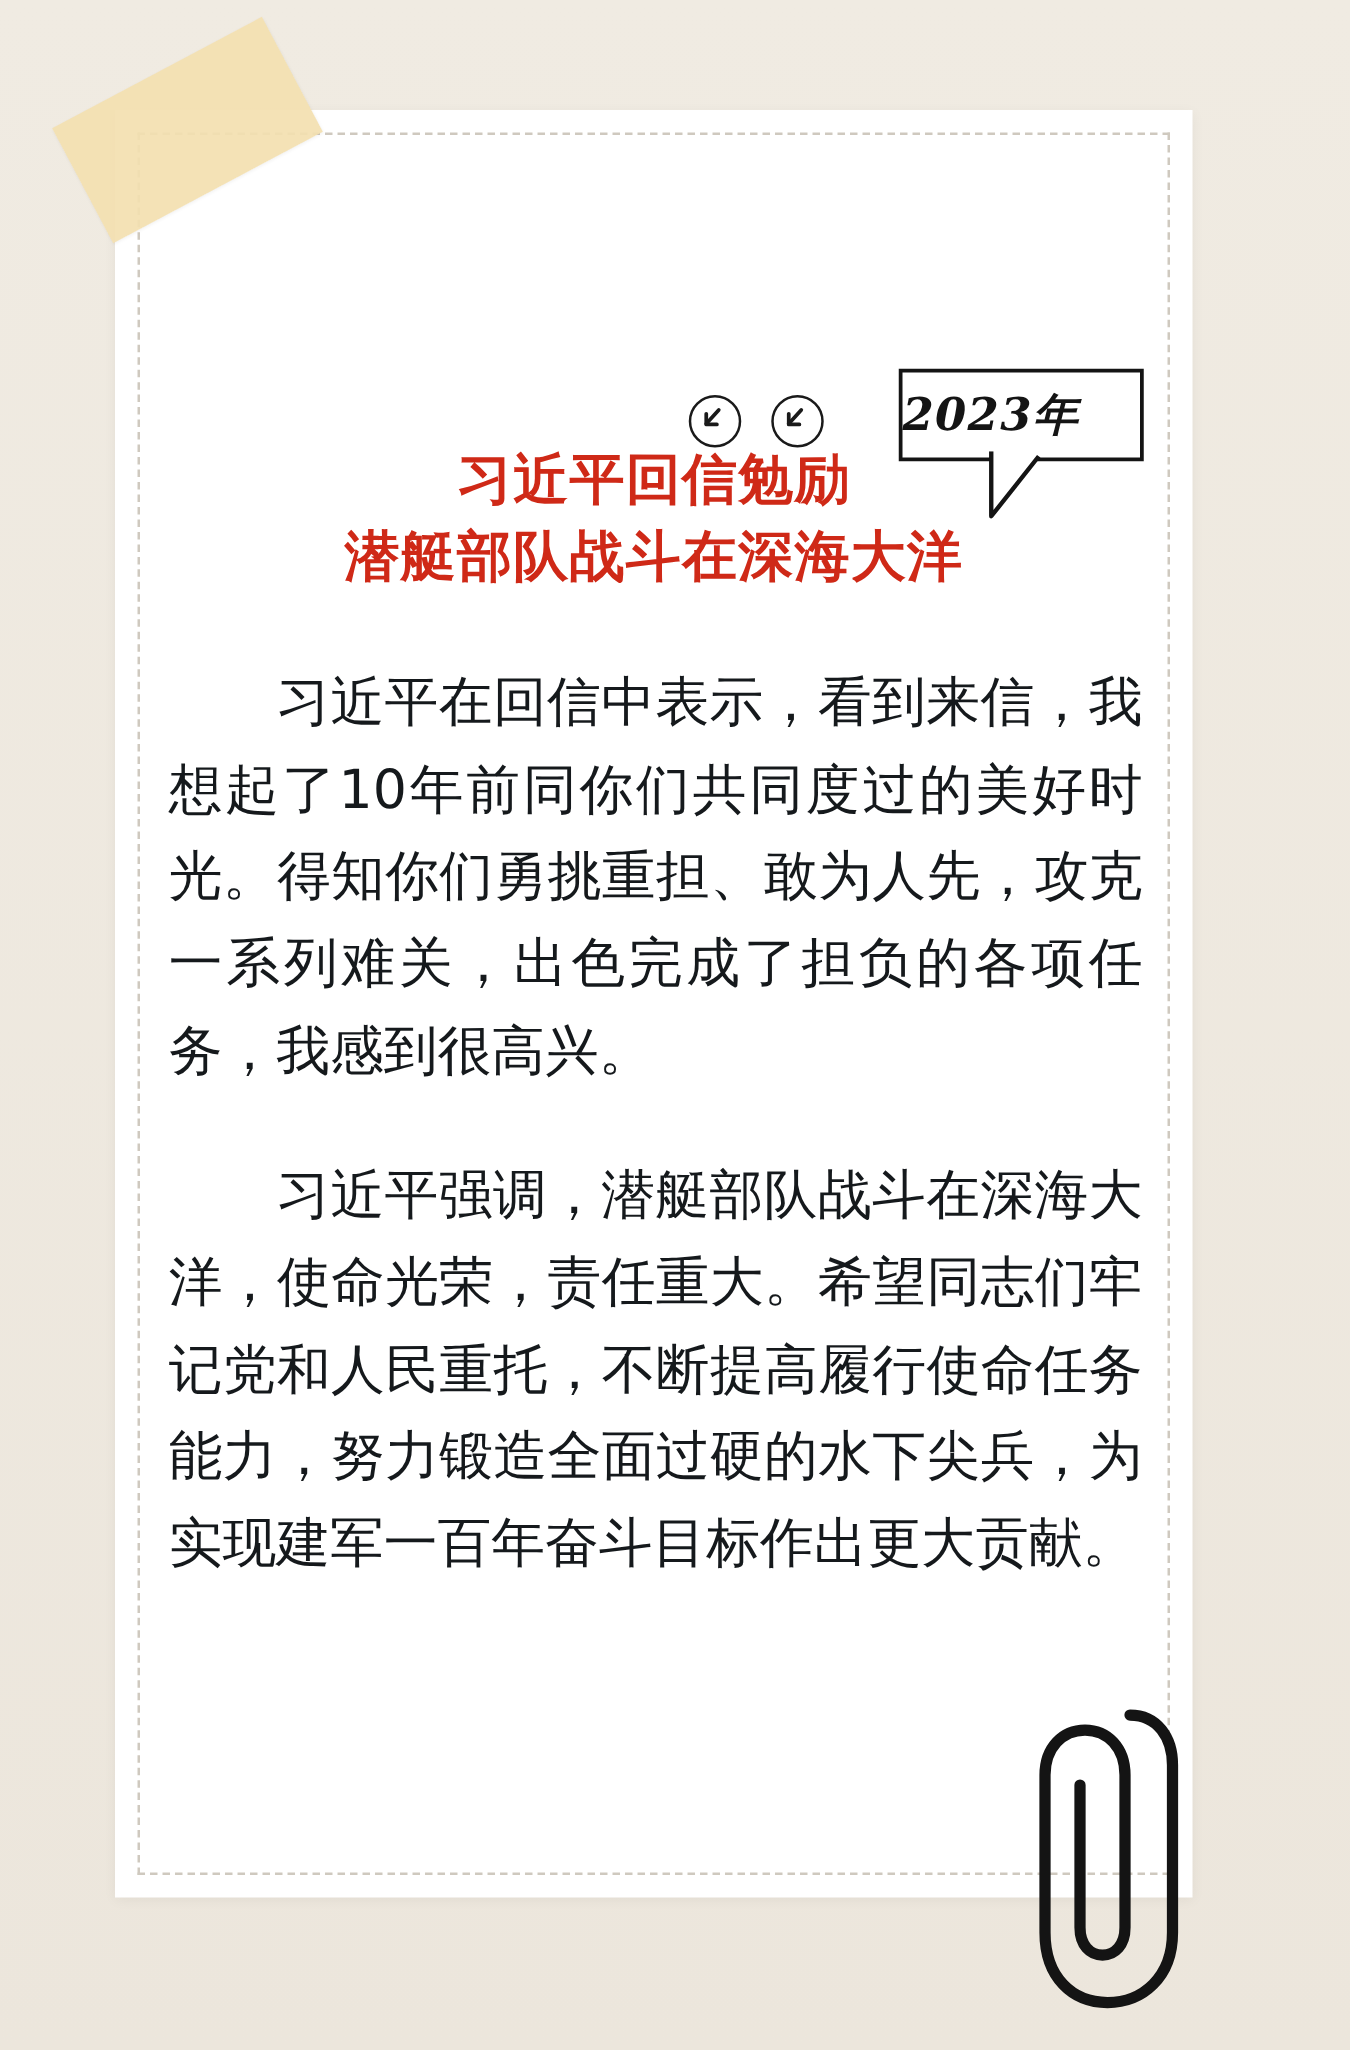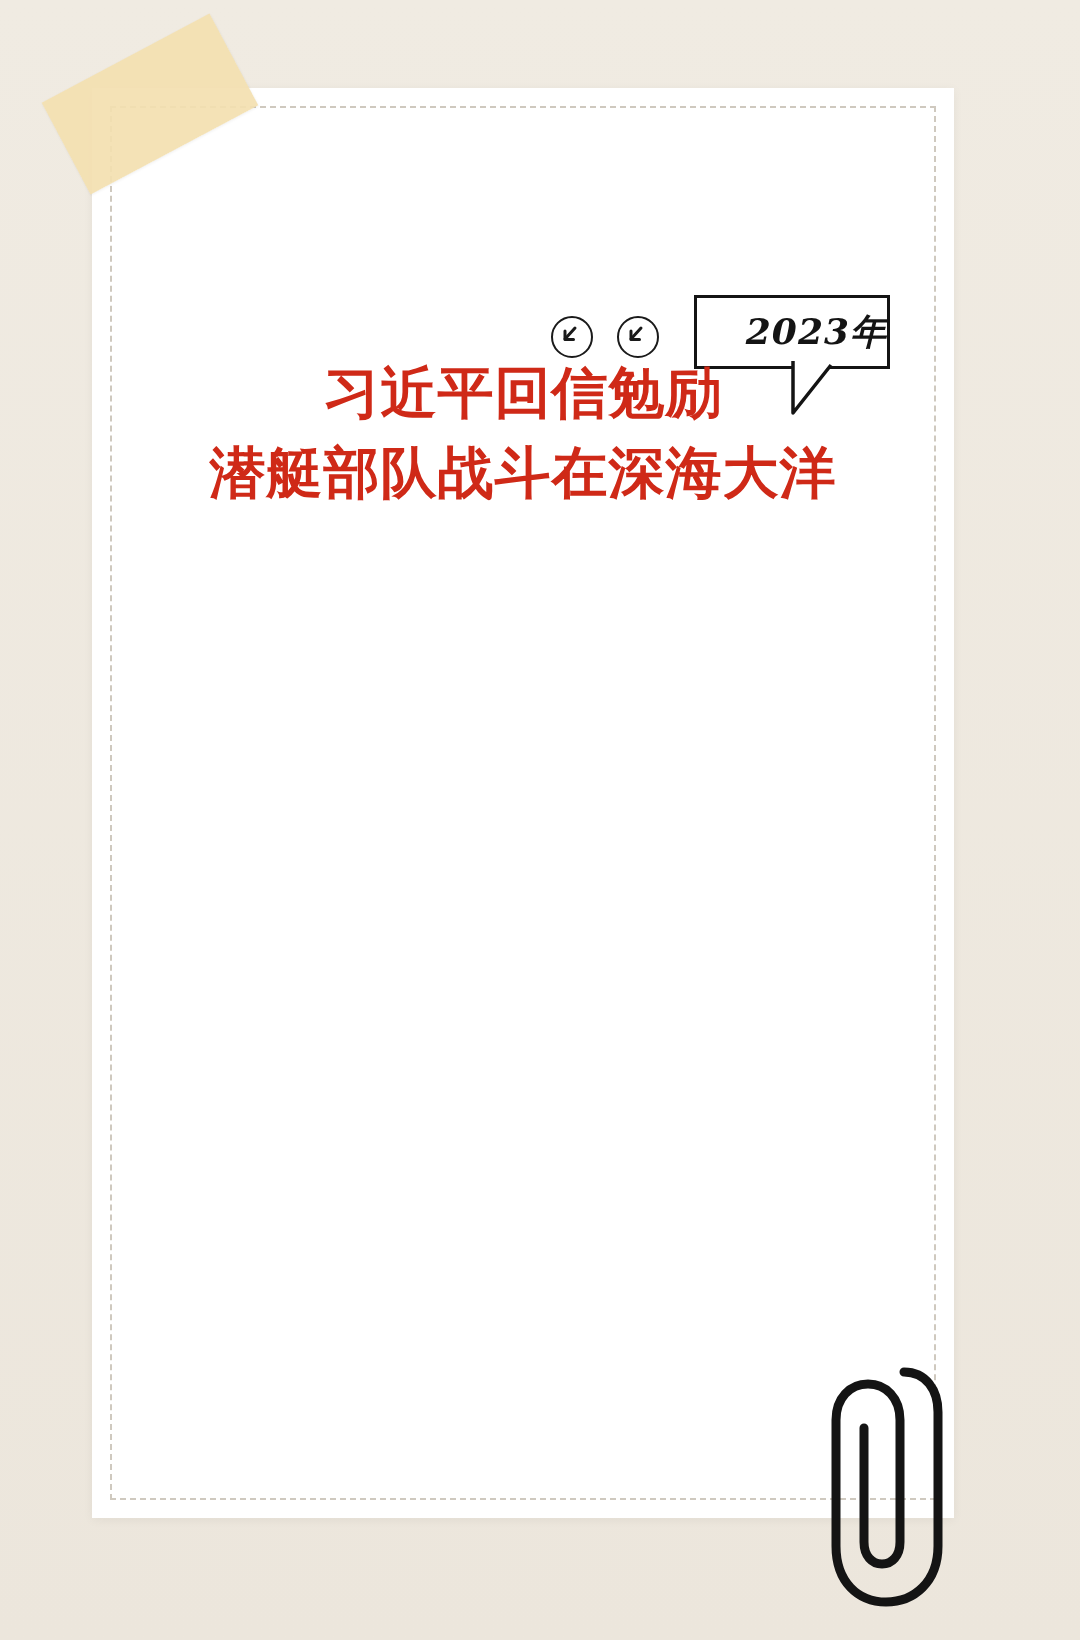--- a/index.html
+++ b/index.html
@@ -71,29 +71,29 @@
     height: 38px;
     border: 2.5px solid #1a1a1a;
     border-radius: 50%;
   }
   .arrow-icon svg { display:block; }
   .arrow-1 { left: 459px; top: 113px; }
   .arrow-2 { left: 525px; top: 113px; }
 
   .year-bubble {
     position: absolute;
-    left: 602px;
+    left: 627px;
     top: 92px;
     width: 190px;
     height: 68px;
     border: 3.5px solid #141414;
     background: #ffffff;
     display: flex;
     align-items: center;
-    justify-content: flex-end;
+    justify-content: flex-start;
   }
   .year-bubble span {
     font-family: "DejaVu Serif", serif;
     font-style: italic;
     font-weight: bold;
     font-size: 36px;
     color: #141414;
     letter-spacing: 1px;
   }
   .bubble-tail {
@@ -109,21 +109,21 @@
   
   .title {
     position: absolute;
     left: 0;
     right: 0;
     top: 265px;
     text-align: center;
     color: #cf2917;
     font-family: "DejaVu Sans", sans-serif;
     font-weight: bold;
-    font-size: 56px;
+    font-size: 44px;
     line-height: 1.42;
     letter-spacing: 1px;
   }
 
   
   .body-text {
     position: absolute;
     left: 43px;
     right: 40px;
     top: 440px;
@@ -183,20 +183,24 @@
           <path d="M0 -4 L44 -4" stroke="#ffffff" stroke-width="6"></path>
         </svg>
       </div>
     </div>
 
     <div class="title">
       <div>习近平回信勉励</div>
       <div>潜艇部队战斗在深海大洋</div>
     </div>
 
+    <div class="body-text">
+      <p>习近平在回信中表示，看到来信，我想起了10年前同你们共同度过的美好时光。得知你们勇挑重担、敢为人先，攻克一系列难关，出色完成了担负的各项任务，我感到很高兴。</p>
+      <p>习近平强调，潜艇部队战斗在深海大洋，使命光荣，责任重大。希望同志们牢记党和人民重托，不断提高履行使命任务能力，努力锻造全面过硬的水下尖兵，为实现建军一百年奋斗目标作出更大贡献。</p>
+    </div>
   </div>
 
   <div class="tape"></div>
 
   <div class="paperclip">
     <svg width="120" height="270" viewBox="0 0 120 270">
       <path d="M78 22
                C100 22 112 40 112 62
                L112 196
                C112 232 88 252 60 252

